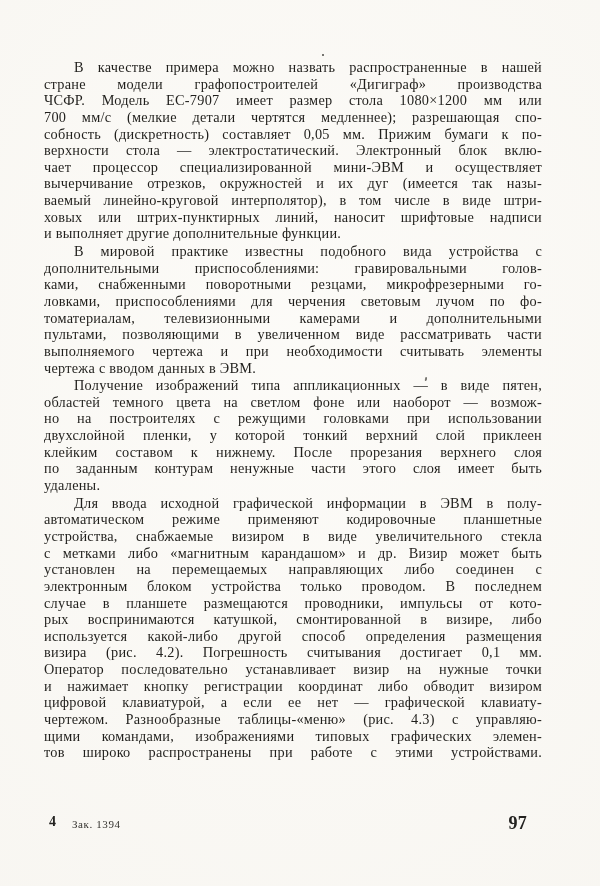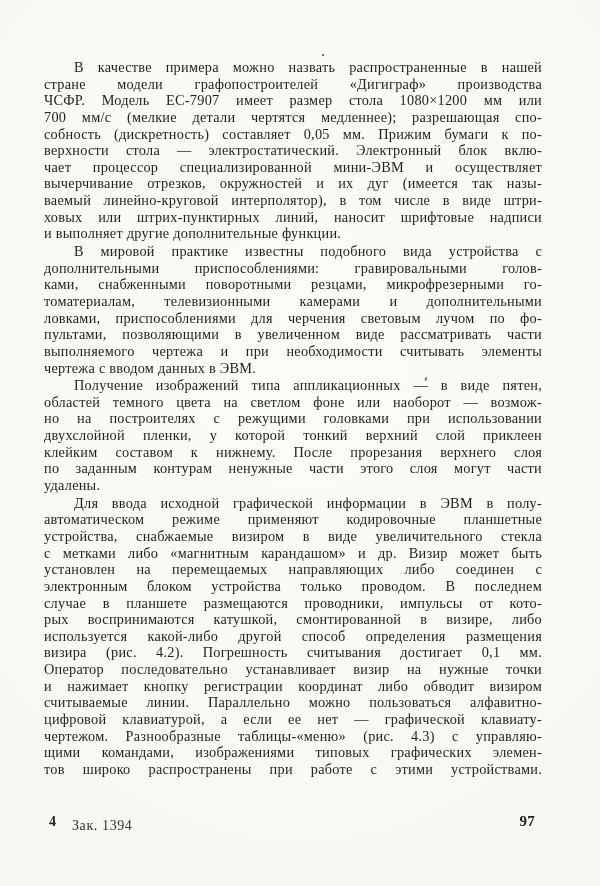--- a/index.html
+++ b/index.html
@@ -54,29 +54,29 @@
     left: 6px;
     top: 0;
     font-size: 14px;
     font-weight: bold;
     letter-spacing: 0.3px;
   }
   .footer .sig-label {
     position: absolute;
     left: 29px;
     top: 4px;
-    font-size: 14px;
+    font-size: 11px;
     letter-spacing: 0.6px;
     color: #35332f;
   }
   .footer .page-num {
     position: absolute;
-    right: 8px;
+    right: 16px;
     top: -1px;
-    font-size: 15px;
+    font-size: 18px;
     font-weight: bold;
     letter-spacing: 0.3px;
   }
   .speck {
     position: absolute;
     background: #4a4843;
     border-radius: 50%;
   }
   .speck-1 { left: 322px; top: 54px; width: 2px; height: 2px; }
   .speck-2 { left: 425px; top: 377px; width: 2px; height: 4px; border-radius: 40% 60% 60% 40%; transform: rotate(12deg); opacity: .75; }
@@ -98,49 +98,48 @@
         <div class="line">чает процессор специализированной мини-ЭВМ и осуществляет</div>
         <div class="line">вычерчивание отрезков, окружностей и их дуг (имеется так назы-</div>
         <div class="line">ваемый линейно-круговой интерполятор), в том числе в виде штри-</div>
         <div class="line">ховых или штрих-пунктирных линий, наносит шрифтовые надписи</div>
         <div class="line last-ragged">и выполняет другие дополнительные функции.</div>
       </div>
       <div class="para">
         <div class="line first">В мировой практике известны подобного вида устройства с</div>
         <div class="line">дополнительными приспособлениями: гравировальными голов-</div>
         <div class="line">ками, снабженными поворотными резцами, микрофрезерными го-</div>
+        <div class="line">ловками, приспособлениями для черчения световым лучом по фо-</div>
         <div class="line">томатериалам, телевизионными камерами и дополнительными</div>
-        <div class="line">ловками, приспособлениями для черчения световым лучом по фо-</div>
         <div class="line">пультами, позволяющими в увеличенном виде рассматривать части</div>
         <div class="line">выполняемого чертежа и при необходимости считывать элементы</div>
         <div class="line last-ragged">чертежа с вводом данных в ЭВМ.</div>
       </div>
       <div class="para">
         <div class="line first">Получение изображений типа аппликационных — в виде пятен,</div>
         <div class="line">областей темного цвета на светлом фоне или наоборот — возмож-</div>
         <div class="line">но на построителях с режущими головками при использовании</div>
         <div class="line">двухслойной пленки, у которой тонкий верхний слой приклеен</div>
         <div class="line">клейким составом к нижнему. После прорезания верхнего слоя</div>
-        <div class="line">по заданным контурам ненужные части этого слоя могут части</div>
+        <div class="line">по заданным контурам ненужные части этого слоя имеет быть</div>
         <div class="line last-ragged">удалены.</div>
       </div>
       <div class="para">
         <div class="line first">Для ввода исходной графической информации в ЭВМ в полу-</div>
         <div class="line">автоматическом режиме применяют кодировочные планшетные</div>
         <div class="line">устройства, снабжаемые визиром в виде увеличительного стекла</div>
         <div class="line">с метками либо «магнитным карандашом» и др. Визир может быть</div>
         <div class="line">установлен на перемещаемых направляющих либо соединен с</div>
         <div class="line">электронным блоком устройства только проводом. В последнем</div>
         <div class="line">случае в планшете размещаются проводники, импульсы от кото-</div>
         <div class="line">рых воспринимаются катушкой, смонтированной в визире, либо</div>
         <div class="line">используется какой-либо другой способ определения размещения</div>
         <div class="line">визира (рис. 4.2). Погрешность считывания достигает 0,1 мм.</div>
         <div class="line">Оператор последовательно устанавливает визир на нужные точки</div>
         <div class="line">и нажимает кнопку регистрации координат либо обводит визиром</div>
-        <div class="line">считываемые линии. Параллельно можно пользоваться алфавитно-</div>
         <div class="line">цифровой клавиатурой, а если ее нет — графической клавиату-</div>
         <div class="line">чертежом. Разнообразные таблицы-«меню» (рис. 4.3) с управляю-</div>
         <div class="line">щими командами, изображениями типовых графических элемен-</div>
         <div class="line">тов широко распространены при работе с этими устройствами.</div>
       </div>
     </div>
 
   <div class="speck speck-1"></div>
   <div class="speck speck-2"></div>
 

